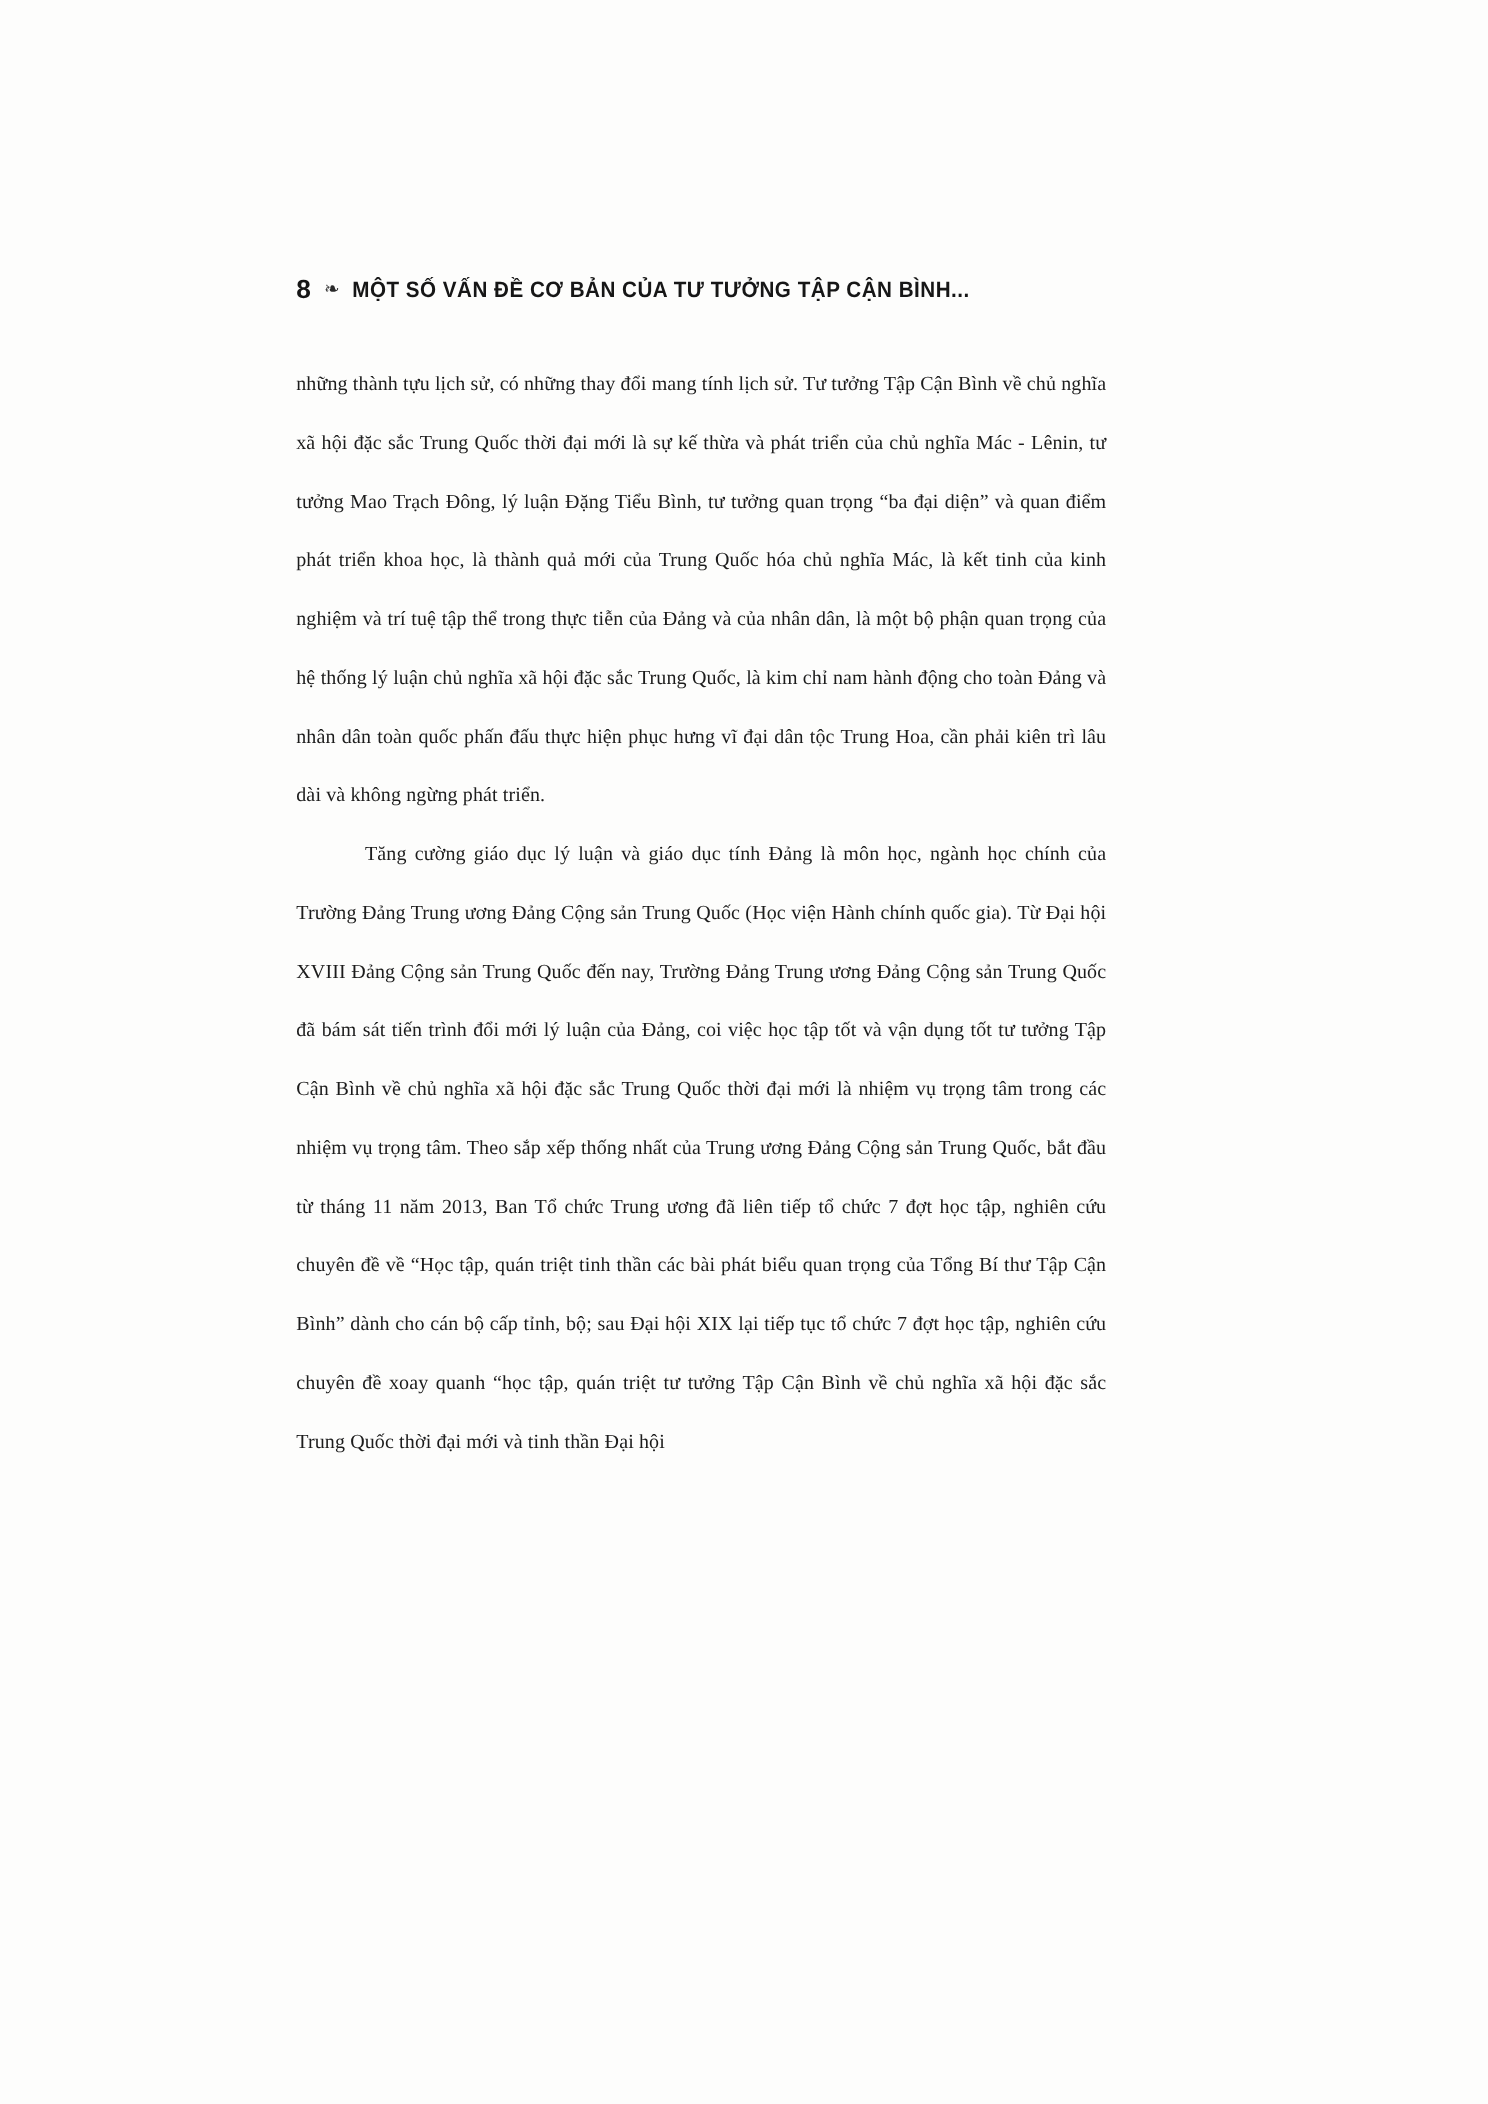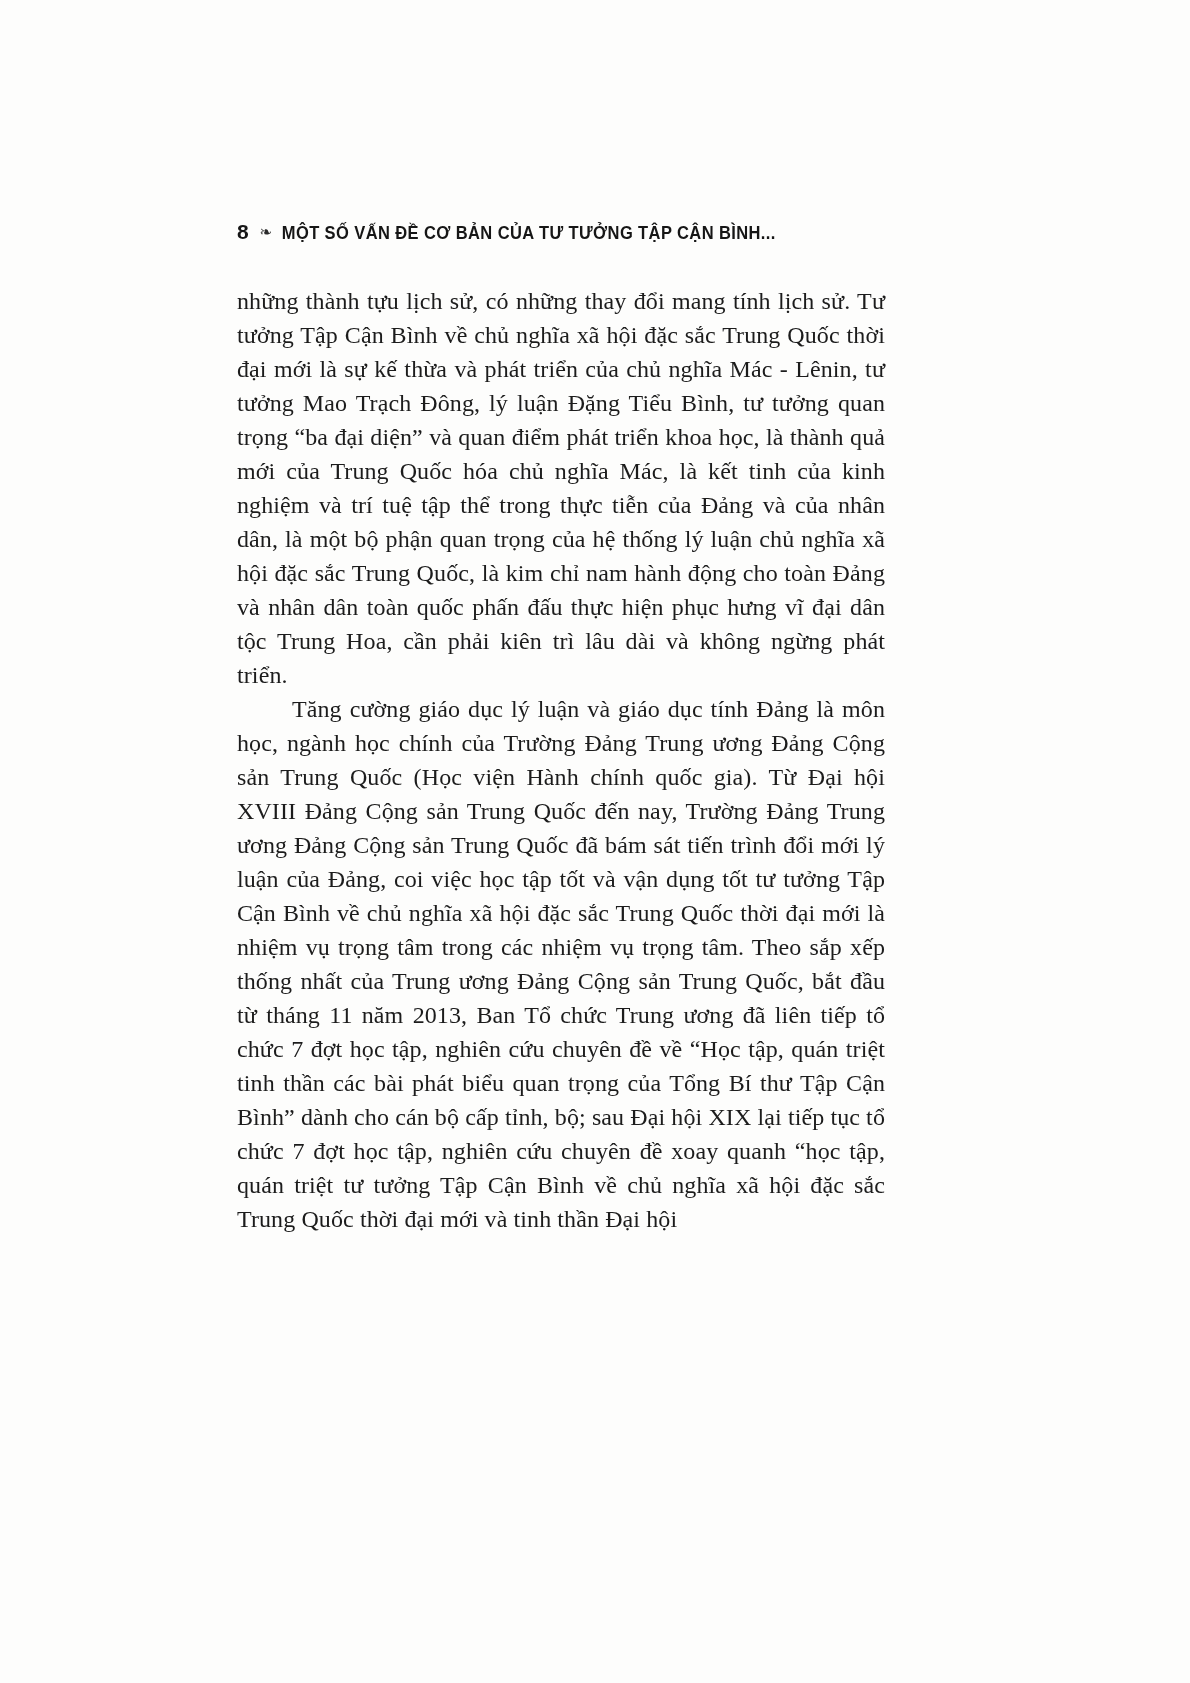--- a/index.html
+++ b/index.html
@@ -42,22 +42,22 @@
     top: -2px;
     color: #2a2a2a;
   }
   .running-title {
     font-size: 16.5px;
     letter-spacing: 0.4px;
     transform: scaleY(1.08);
     transform-origin: left bottom;
   }
   .body-text {
-    font-size: 24px;
-    line-height: 34px;
+    font-size: 16px;
+    line-height: 47px;
     text-align: justify;
     letter-spacing: 0.1px;
   }
   .para {
     margin: 0;
   }
   .para.indented {
     text-indent: 55px;
   }
 </style>

